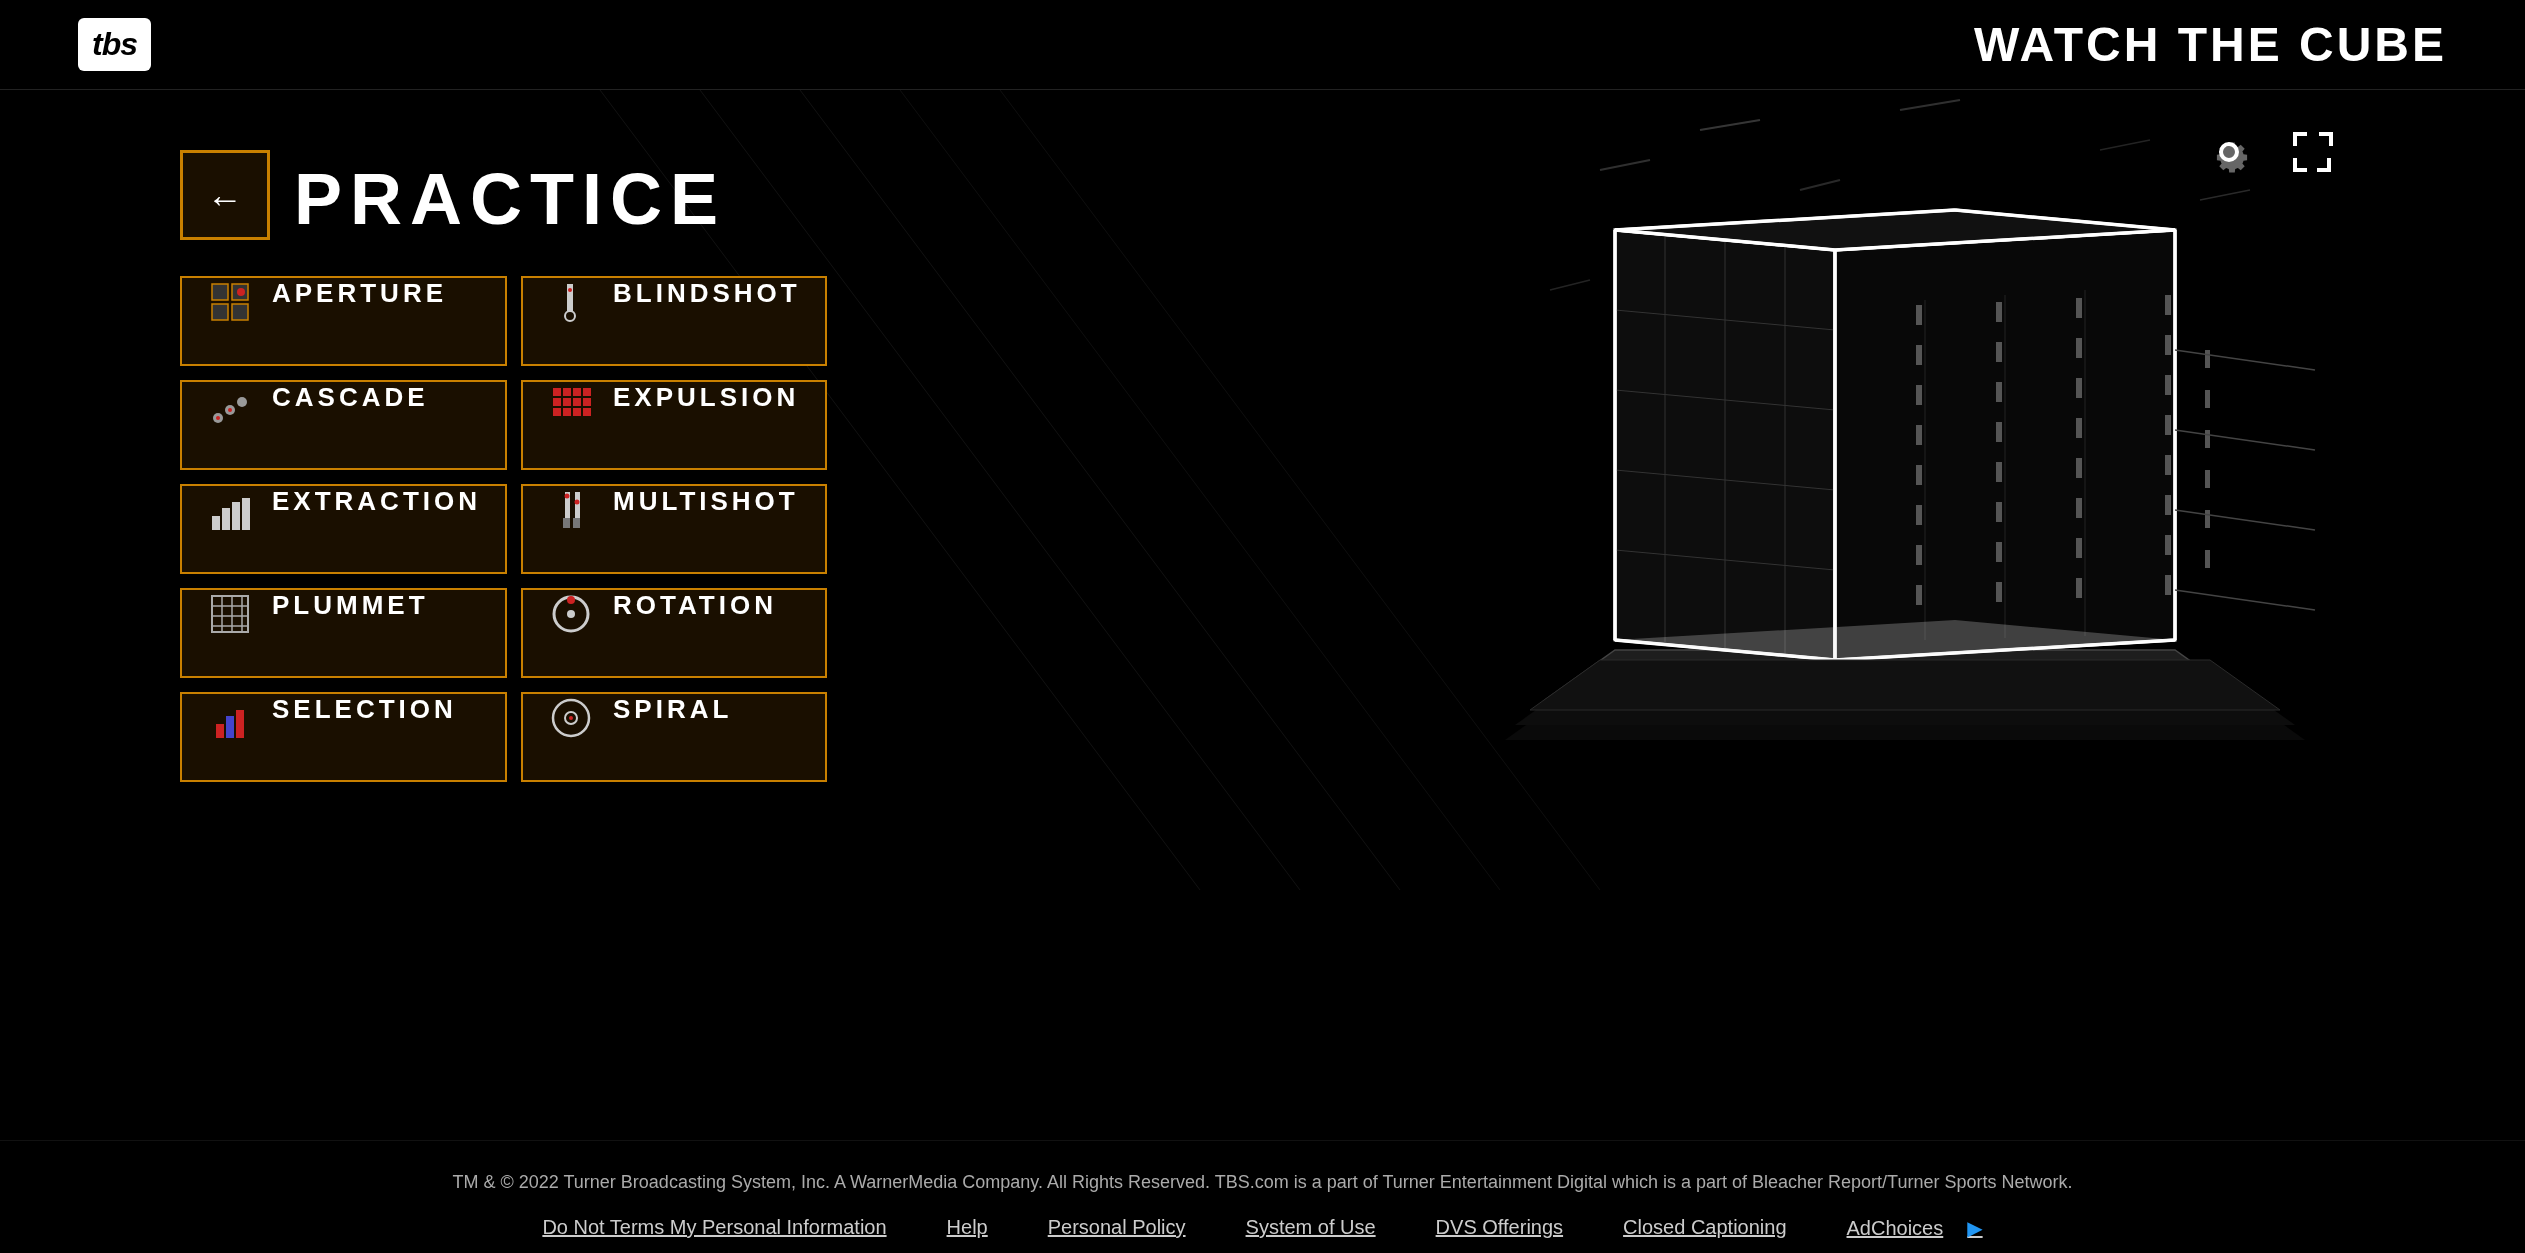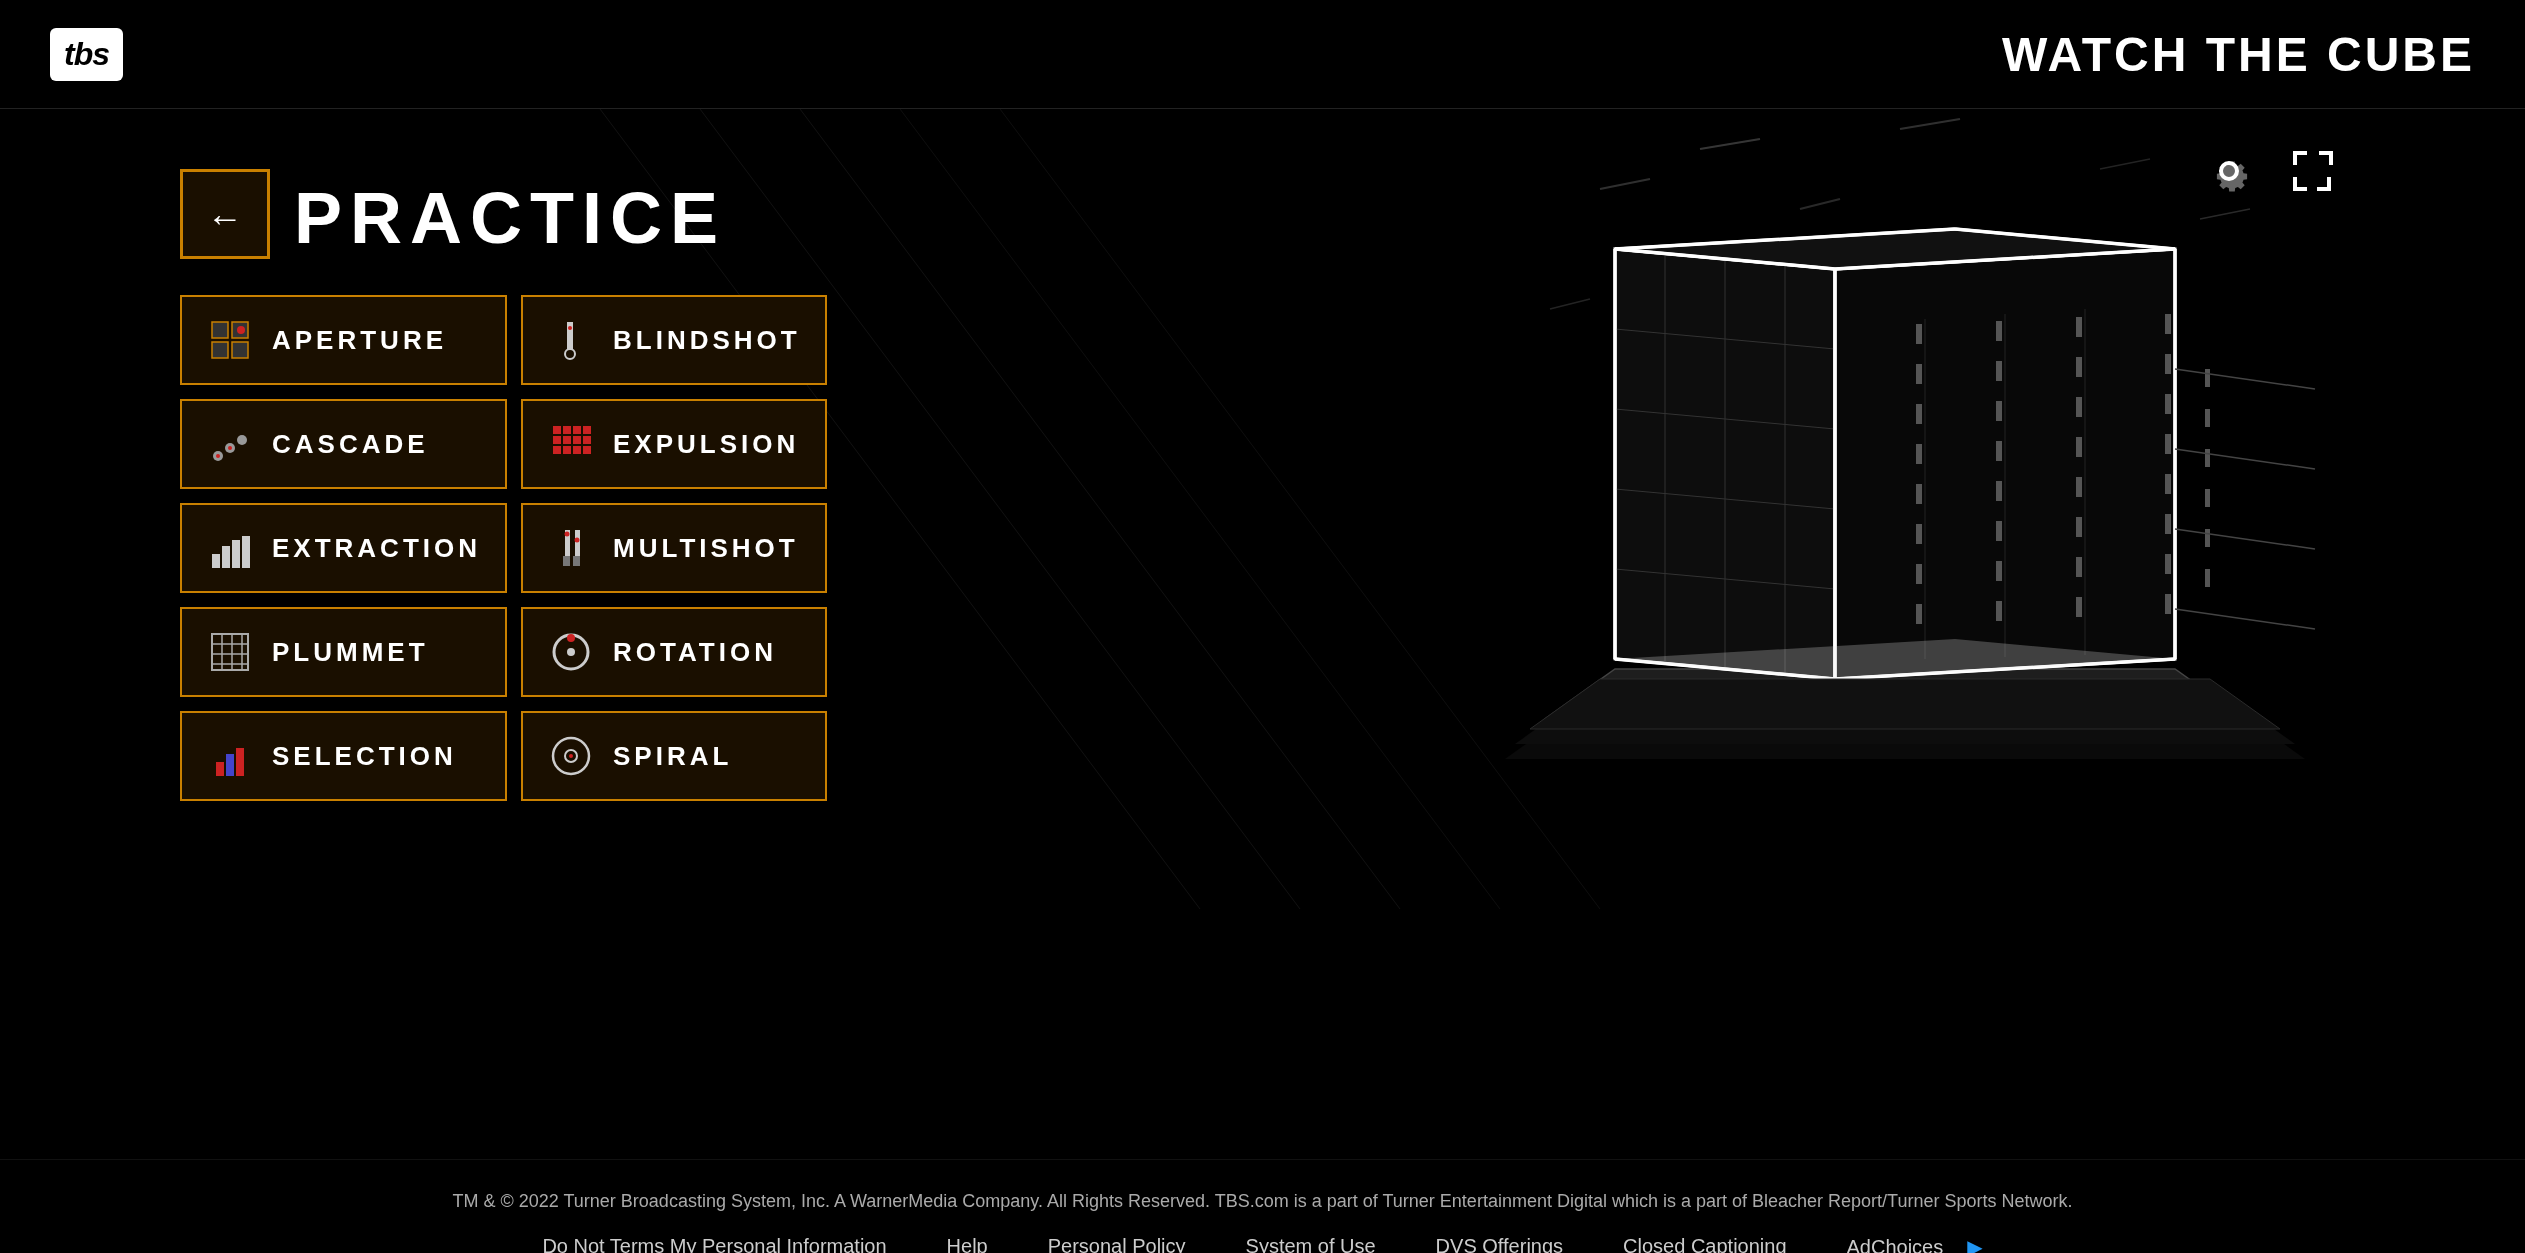--- a/index.html
+++ b/index.html
@@ -10,24 +10,24 @@
       width: 2525px;
       min-height: 1253px;
       overflow-x: hidden;
     }
 
     
     #header {
       display: flex;
       align-items: center;
       justify-content: space-between;
-      padding: 18px 50px;
+      padding: 18px 78px;
       background: #000;
       border-bottom: 1px solid #222;
-      height: 109px;
+      height: 90px;
     }
     #tbs-logo {
       background: #fff;
       color: #000;
       font-weight: 900;
       font-size: 32px;
       padding: 8px 14px;
       border-radius: 6px;
       letter-spacing: -1px;
       font-style: italic;
@@ -97,21 +97,20 @@
       display: grid;
       grid-template-columns: 1fr 1fr;
       gap: 14px;
       width: 580px;
     }
     .game-btn {
       background: #1a0f00;
       border: 2.5px solid #c98000;
       color: #fff;
       display: flex;
-      align-items: center;
       gap: 18px;
       padding: 0 24px;
       height: 90px;
       cursor: pointer;
       text-transform: uppercase;
       letter-spacing: 4px;
       font-size: 26px;
       font-weight: 700;
     }
     .game-icon {

